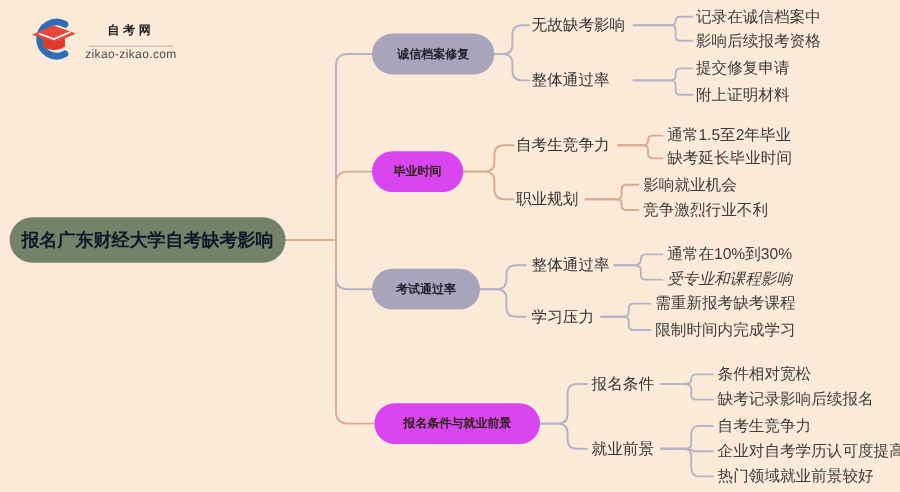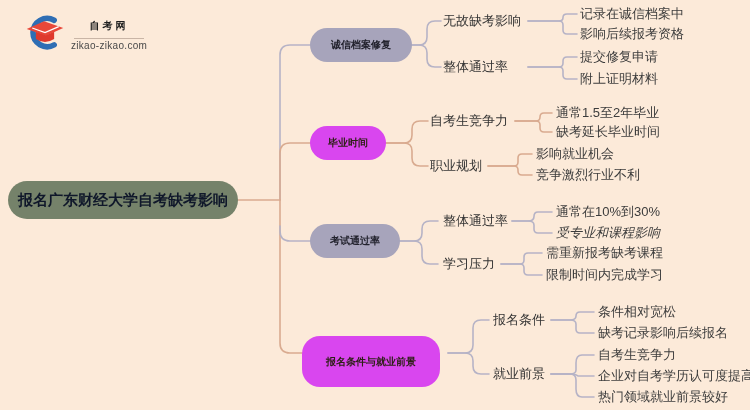--- a/index.html
+++ b/index.html
@@ -90,21 +90,21 @@
       <div class="logo-divider"></div>
       <div class="logo-domain">zikao-zikao.com</div>
     </div>
   </div>
 
   <div class="pill root-pill" style="left:8px;top:181px;width:230px;height:38px;">报名广东财经大学自考缺考影响</div>
 
   <div class="pill lav" style="left:310px;top:28px;width:102px;height:34px;">诚信档案修复</div>
   <div class="pill sal" style="left:310px;top:126px;width:76px;height:34px;">毕业时间</div>
   <div class="pill lav" style="left:310px;top:224px;width:90px;height:34px;">考试通过率</div>
-  <div class="pill sal" style="left:302px;top:336px;width:138px;height:51px;">报名条件与就业前景</div>
+  <div class="pill sal" style="left:312px;top:336px;width:138px;height:34px;">报名条件与就业前景</div>
 
   <div class="txt sub" style="left:443px;top:12px;">无故缺考影响</div>
   <div class="txt" style="left:580px;top:5px;">记录在诚信档案中</div>
   <div class="txt" style="left:580px;top:25px;">影响后续报考资格</div>
   <div class="txt sub" style="left:443px;top:58px;">整体通过率</div>
   <div class="txt" style="left:580px;top:48px;">提交修复申请</div>
   <div class="txt" style="left:580px;top:70px;">附上证明材料</div>
 
   <div class="txt sub" style="left:430px;top:112px;">自考生竞争力</div>
   <div class="txt" style="left:556px;top:104px;">通常1.5至2年毕业</div>

